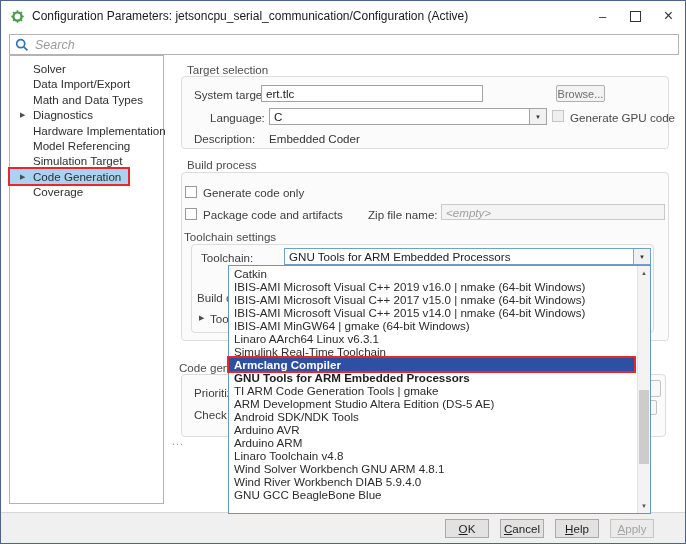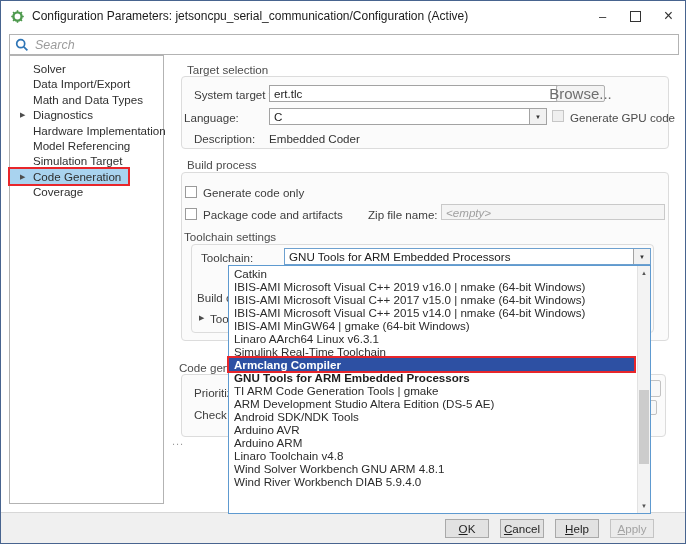--- a/index.html
+++ b/index.html
@@ -31,21 +31,21 @@
 
   
   .group-label{position:absolute;font-size:11.6px;color:#4c4c4c;white-space:nowrap;}
   .panel{position:absolute;border:1px solid #dcdcdc;border-radius:4px;background:#fbfbfb;box-sizing:border-box;}
   .field-label{position:absolute;font-size:11.6px;color:#3d3d3d;white-space:nowrap;}
   .value-text{position:absolute;font-size:11.6px;color:#333;white-space:nowrap;}
   .text-input{position:absolute;box-sizing:border-box;border:1px solid #a3a3a3;background:#fff;
               font-size:11.6px;color:#222;padding-left:4px;display:flex;align-items:center;white-space:nowrap;}
   .text-input.disabled{background:#f4f4f4;border-color:#c9c9c9;color:#a0a0a0;font-style:italic;}
   .push-btn{position:absolute;box-sizing:border-box;border:1px solid #b0b0b0;border-radius:2px;background:#f3f3f3;
-            font-size:15px;color:#6e6e6e;display:flex;align-items:center;justify-content:center;cursor:default;}
+            font-size:11px;color:#6e6e6e;display:flex;align-items:center;justify-content:center;cursor:default;}
   .combo{position:absolute;box-sizing:border-box;border:1px solid #a3a3a3;background:#fff;display:flex;align-items:stretch;}
   .combo.focus{border-color:#6da0cf;}
   .combo .val{flex:1;font-size:11.6px;color:#222;padding-left:4px;line-height:15px;white-space:nowrap;overflow:hidden;}
   .combo .dd{width:16px;border-left:1px solid #a3a3a3;background:#f1f1f1;display:flex;align-items:center;justify-content:center;
              font-size:6px;color:#333;cursor:default;}
   .checkbox{position:absolute;width:12px;height:12px;box-sizing:border-box;border:1px solid #9a9a9a;background:#fff;cursor:default;}
   .checkbox.disabled{background:#efefef;border-color:#c6c6c6;}
   .ellipsis{position:absolute;font-size:11px;color:#9a9a9a;letter-spacing:1px;}
 
   
@@ -125,26 +125,26 @@
       <div class="tree-item"><span>Model Referencing</span></div>
       <div class="tree-item"><span>Simulation Target</span></div>
       <div class="tree-item selected"><span class="arrow">▶</span><span>Code Generation</span></div>
       <div class="tree-item"><span>Coverage</span></div>
     </div>
 
   <div class="group-label" style="left:186px;top:62px;">Target selection</div>
   <div class="panel" style="left:180px;top:75px;width:488px;height:73px;"></div>
 
   <div class="field-label" style="left:193px;top:87px;">System target file:</div>
-  <div class="text-input" style="left:268px;top:84px;width:296px;height:17px;">
+  <div class="text-input" style="left:260px;top:84px;width:222px;height:17px;">
     <span>ert.tlc</span>
   </div>
   <div class="push-btn" style="left:555px;top:84px;width:49px;height:17px;">Browse...</div>
 
-  <div class="field-label" style="left:183px;top:110px;text-align:right;">Language:</div>
+  <div class="field-label" style="left:209px;top:110px;text-align:right;">Language:</div>
   <div class="combo" style="left:268px;top:107px;width:278px;height:17px;">
     <span class="val">C</span>
     <span class="dd">▼</span>
   </div>
   <div class="checkbox disabled" style="left:551px;top:109px;"></div>
   <div class="field-label" style="left:569px;top:110px;color:#4a4a4a;">Generate GPU code</div>
 
   <div class="field-label" style="left:193px;top:131px;">Description:</div>
   <div class="value-text" style="left:268px;top:131px;">Embedded Coder</div>
 
@@ -194,20 +194,21 @@
         <div class="dd-item selected">Armclang Compiler</div>
         <div class="dd-item bold">GNU Tools for ARM Embedded Processors</div>
         <div class="dd-item">TI ARM Code Generation Tools | gmake</div>
         <div class="dd-item">ARM Development Studio Altera Edition (DS-5 AE)</div>
         <div class="dd-item">Android SDK/NDK Tools</div>
         <div class="dd-item">Arduino AVR</div>
         <div class="dd-item">Arduino ARM</div>
         <div class="dd-item">Linaro Toolchain v4.8</div>
         <div class="dd-item">Wind Solver Workbench GNU ARM 4.8.1</div>
         <div class="dd-item">Wind River Workbench DIAB 5.9.4.0</div>
+        <div class="dd-item">GNU GCC BeagleBone Blue</div>
       </div>
     <div class="scrollbar">
       <div class="sb-arrow sb-up">▲</div>
       <div class="sb-thumb"></div>
       <div class="sb-arrow sb-down">▼</div>
     </div>
   </div>
 
   <div class="footer">
       <button class="fbtn"><u>O</u>K</button>

